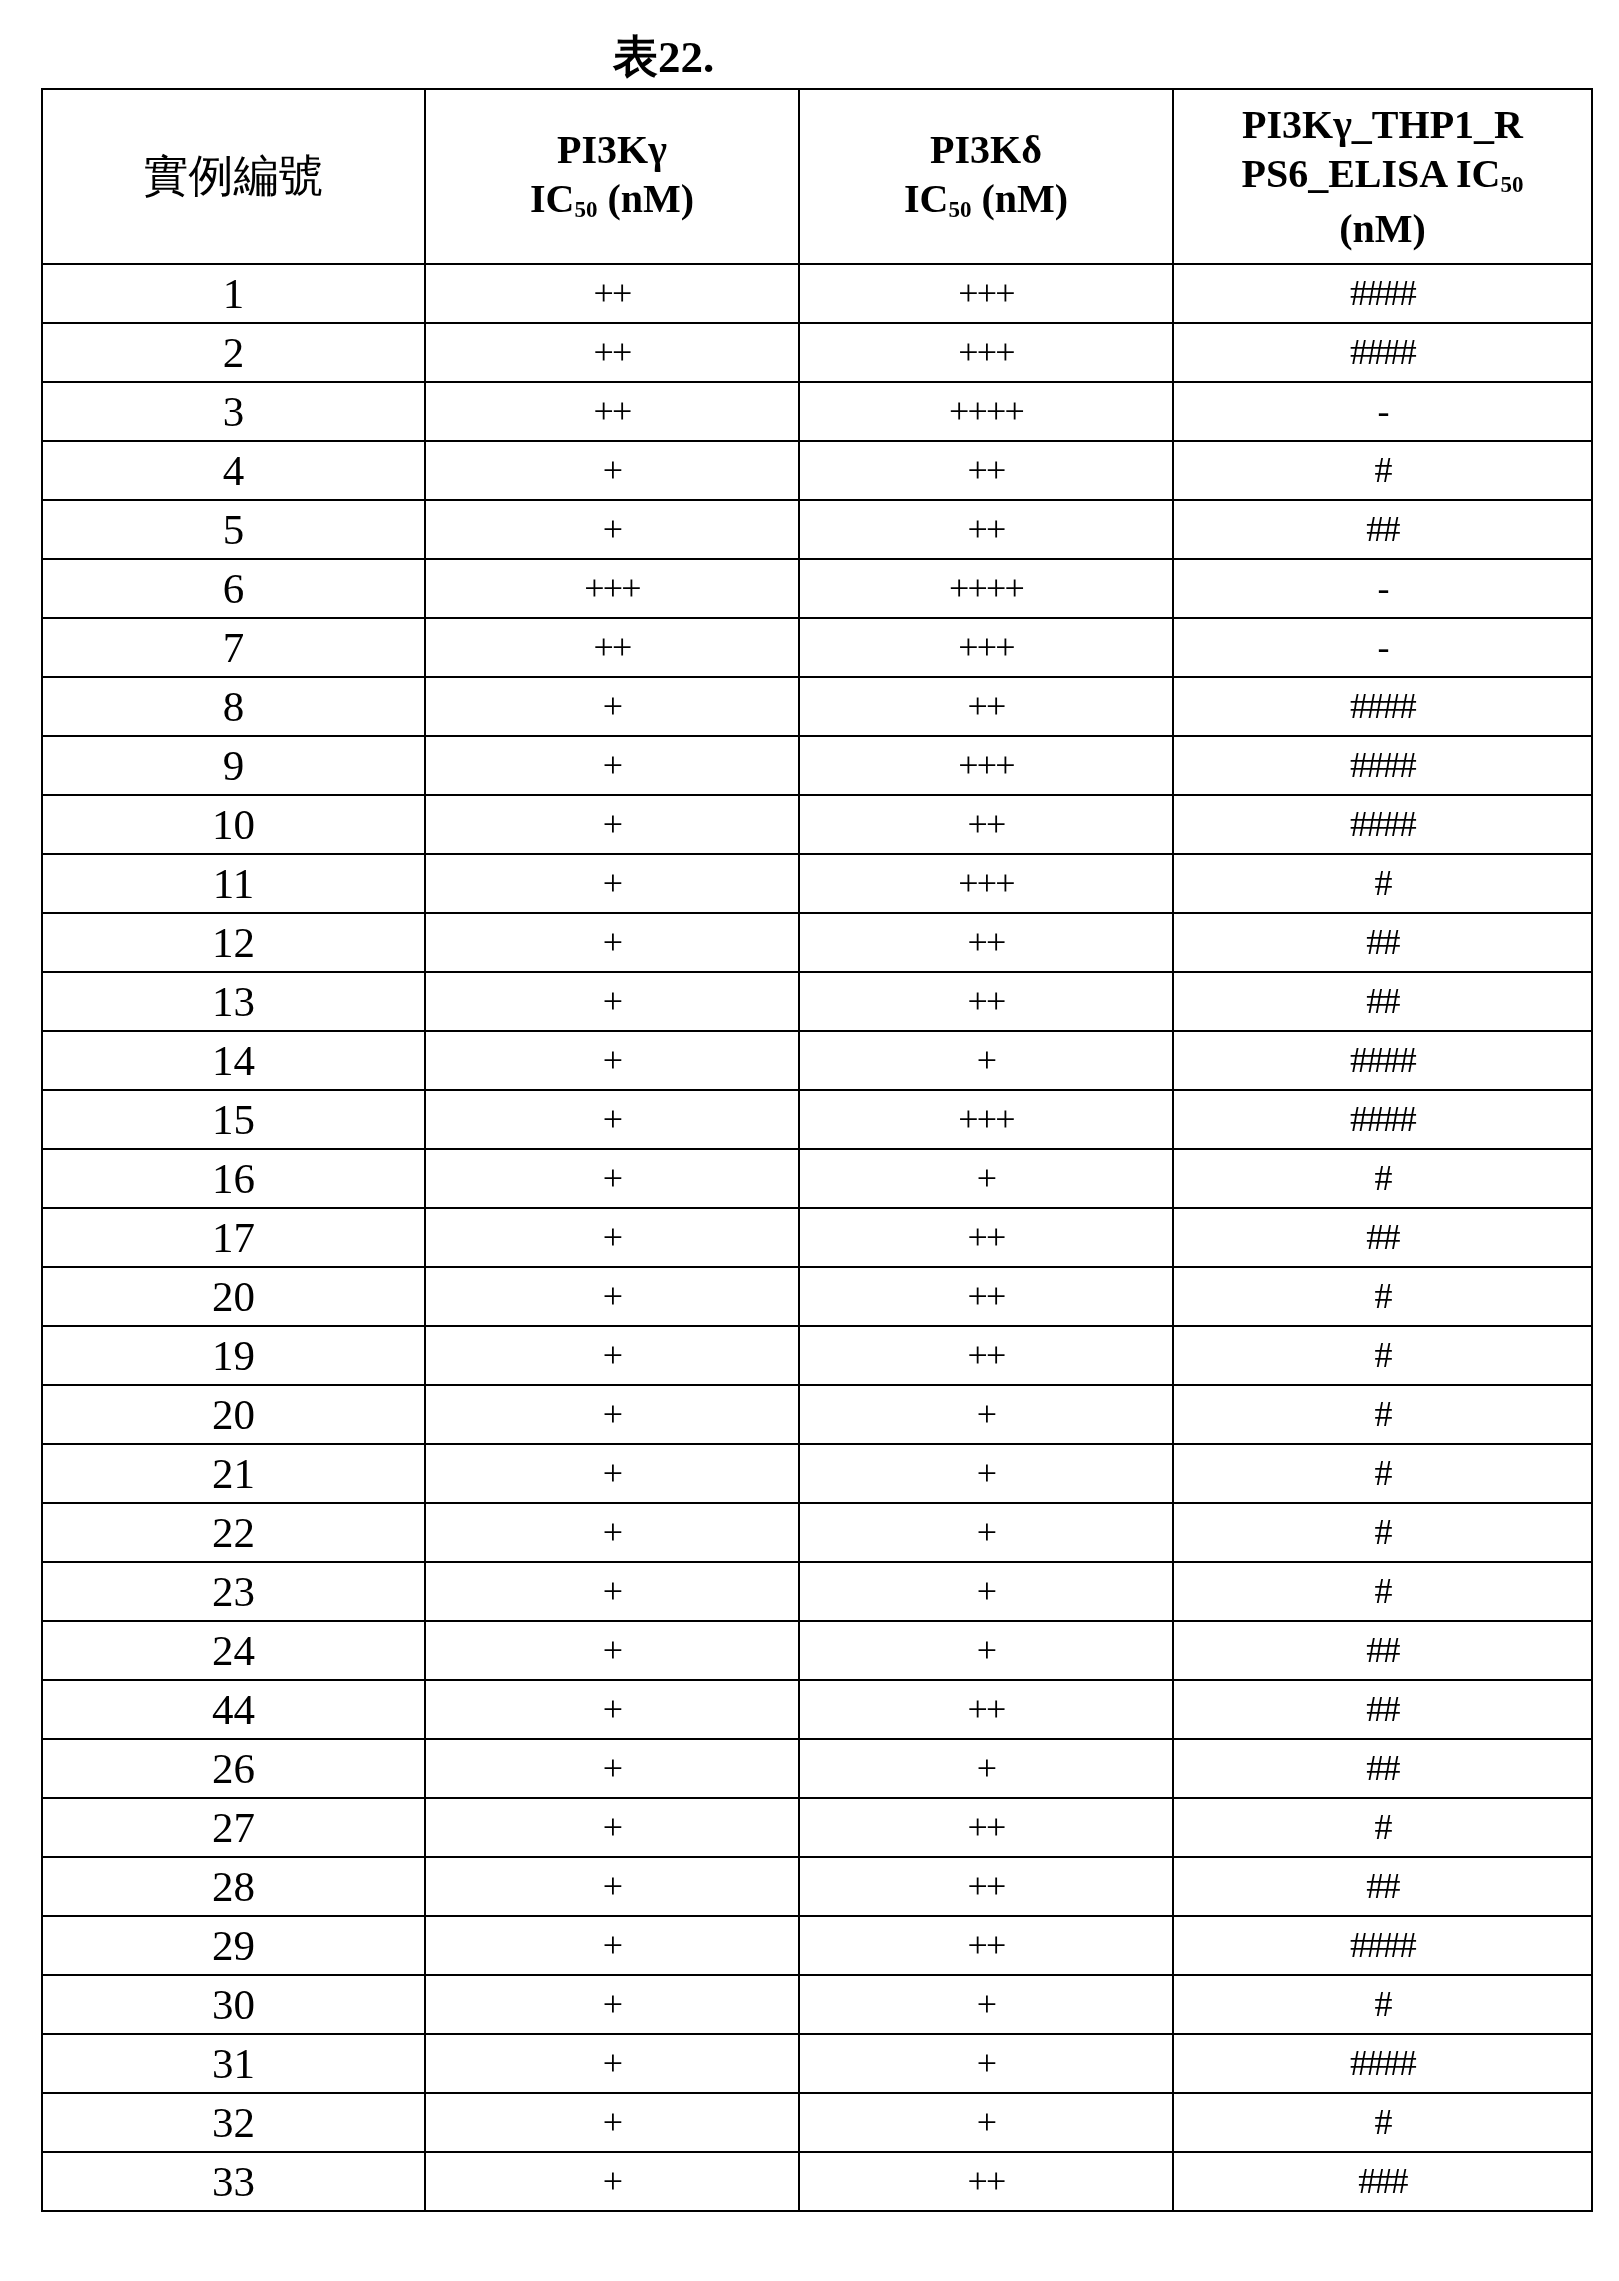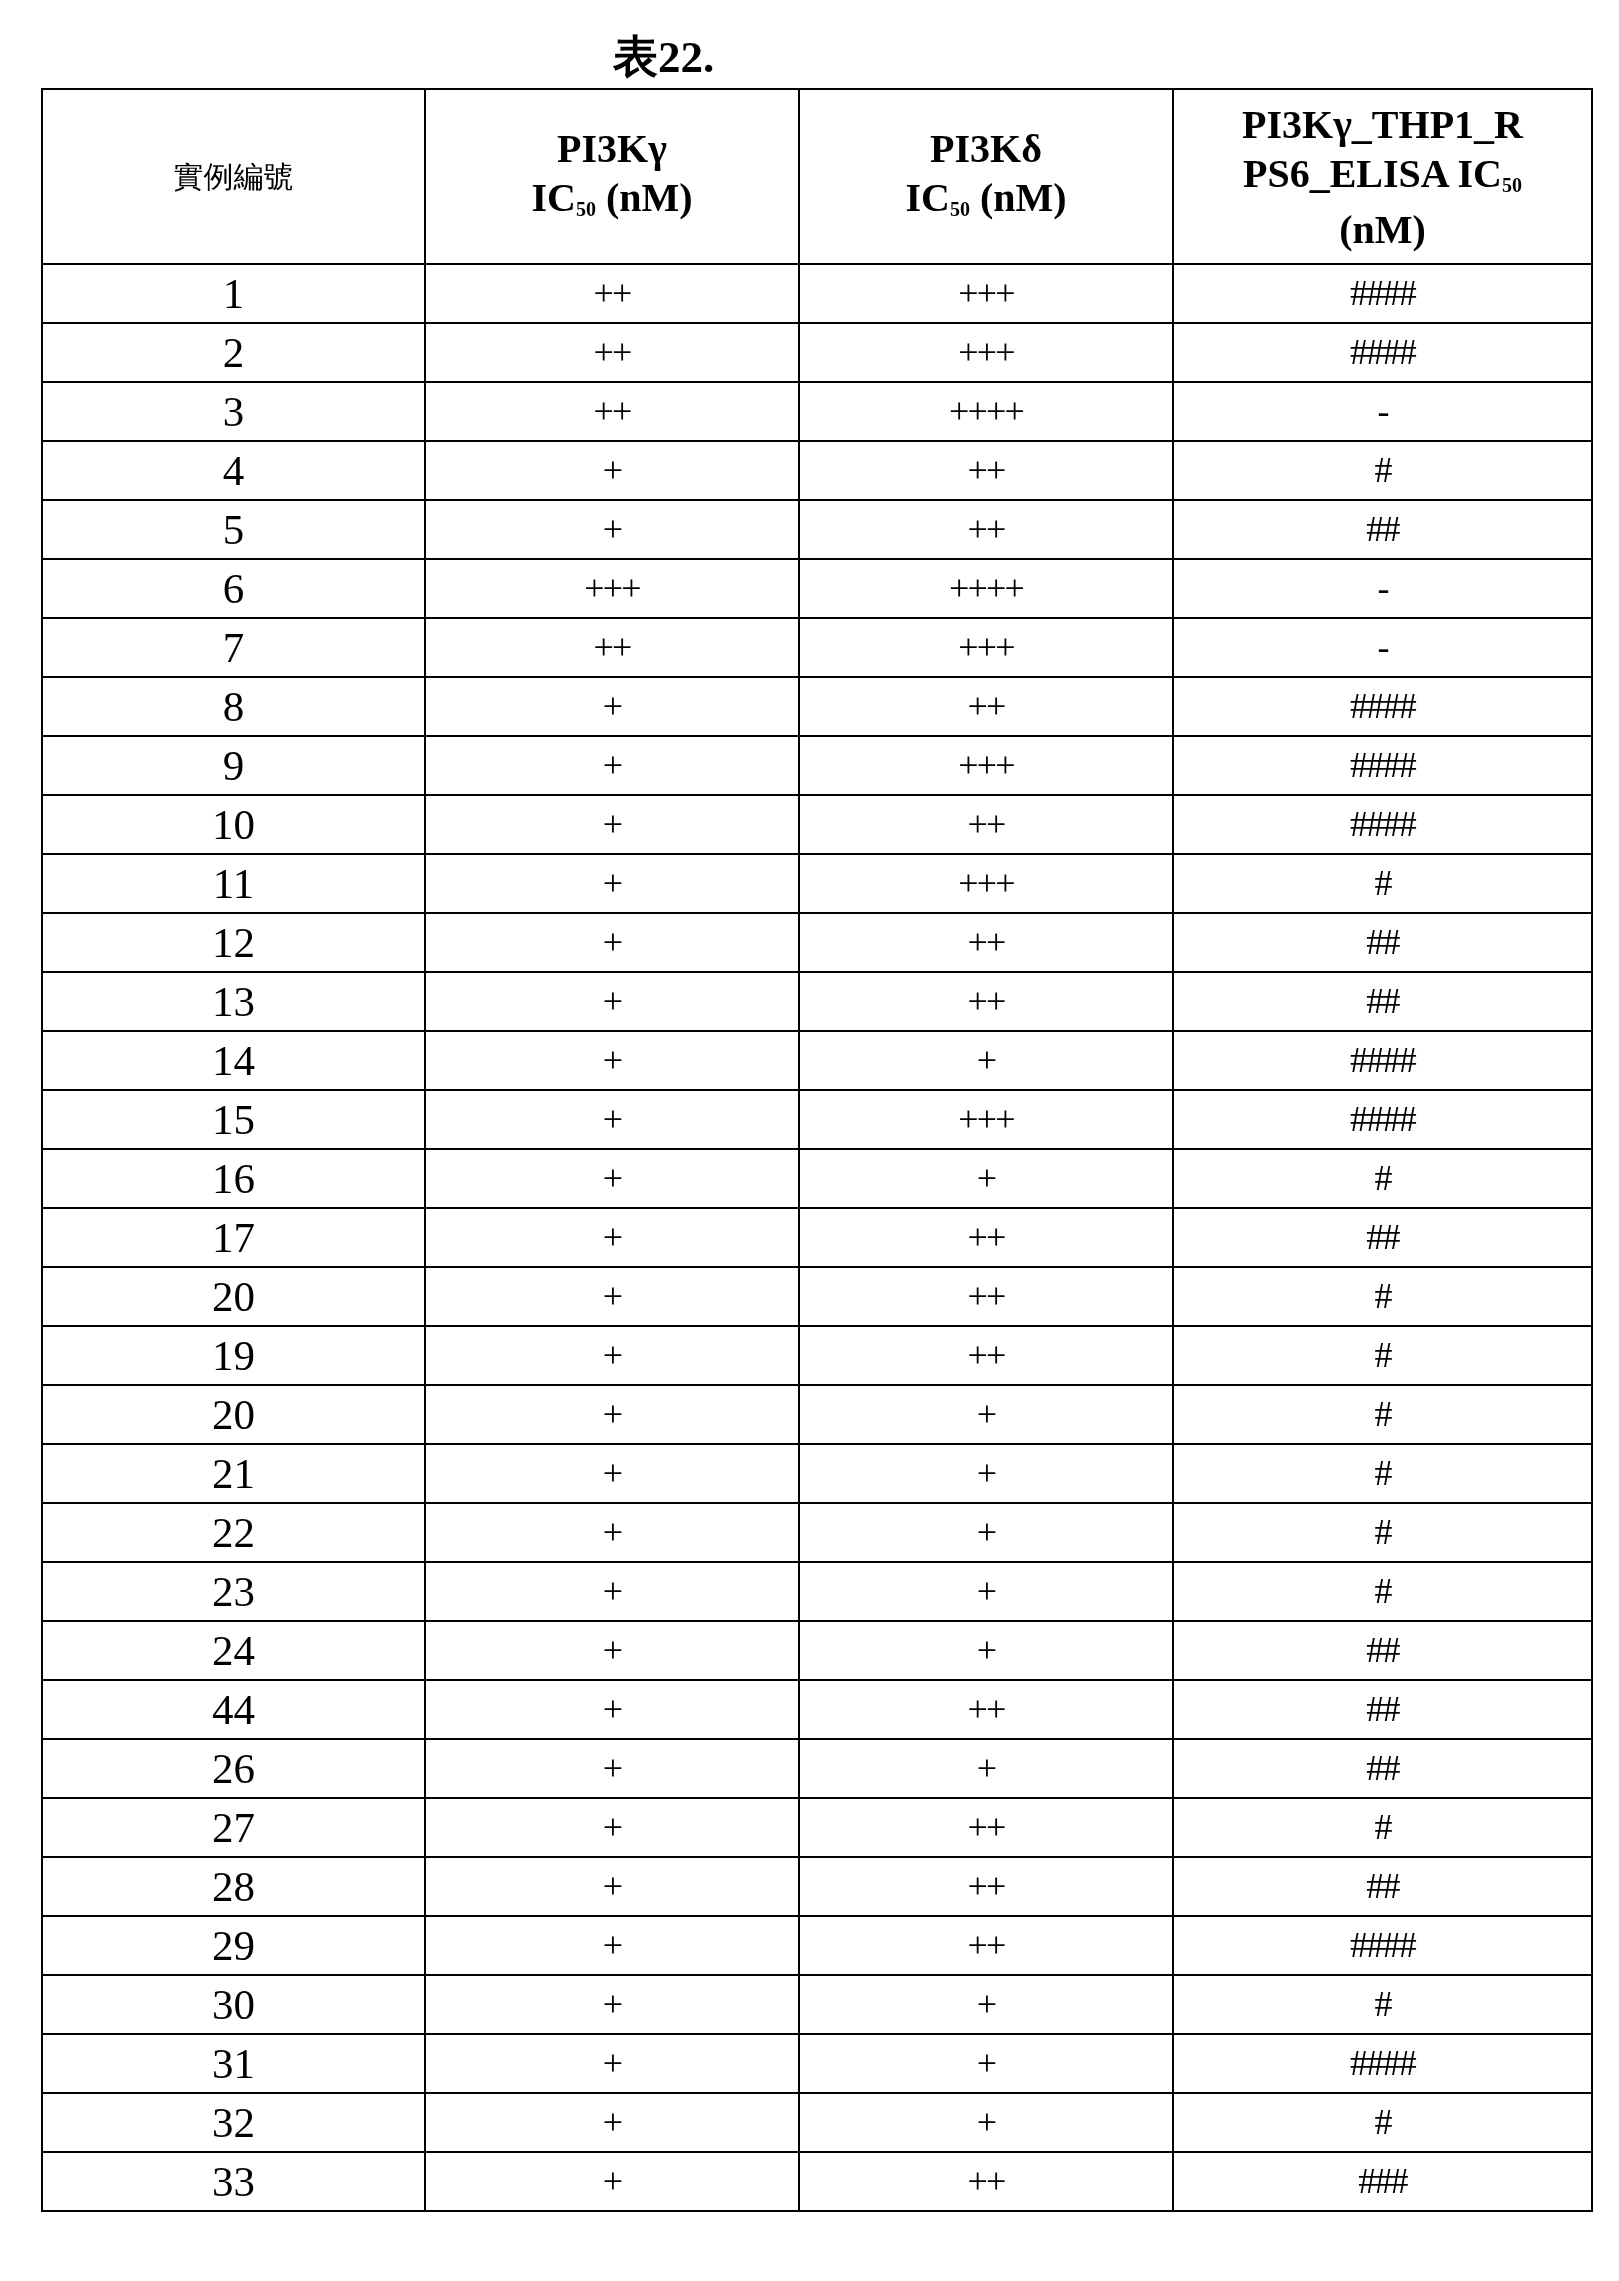--- a/index.html
+++ b/index.html
@@ -5,25 +5,25 @@
   html, body { margin:0; padding:0; background:#ffffff; }
   body { width:1619px; height:2282px; position:relative; overflow:hidden;
          font-family:"Liberation Serif","DejaVu Serif",serif; color:#000; }
   .title { position:absolute; top:27px; left:0; width:1327px; text-align:center;
            font-size:45px; font-weight:bold; }
   table.data { position:absolute; left:41px; top:88px; width:1548px;
                border-collapse:collapse; table-layout:fixed; }
   table.data th, table.data td { border:2.7px solid #000; text-align:center;
                vertical-align:middle; padding:0; }
   table.data th { height:173px; font-weight:bold; font-size:40px; line-height:49px; }
-  table.data th.first { font-weight:normal; font-size:30px;margin-top:43px; }
+  table.data th.first { font-weight:normal; font-size:45px;margin-top:43px; }
   table.data td { height:57px; font-size:43px; line-height:43px; }
   table.data td.sym { font-size:36px; letter-spacing:-1.8px; }
   col.c1 { width:383px; } col.c2 { width:374px; } col.c3 { width:374px; } col.c4 { width:419px; }
-  sub { font-size:20px; vertical-align:baseline; position:relative; top:5.4px; }
+  sub { font-size:23px; vertical-align:baseline; position:relative; top:5.4px; }
 </style>
 </head>
 <body>
 
 <div class="title">表22.</div>
 
 <table class="data">
   <colgroup>
       <col class="c1">
       <col class="c2">

